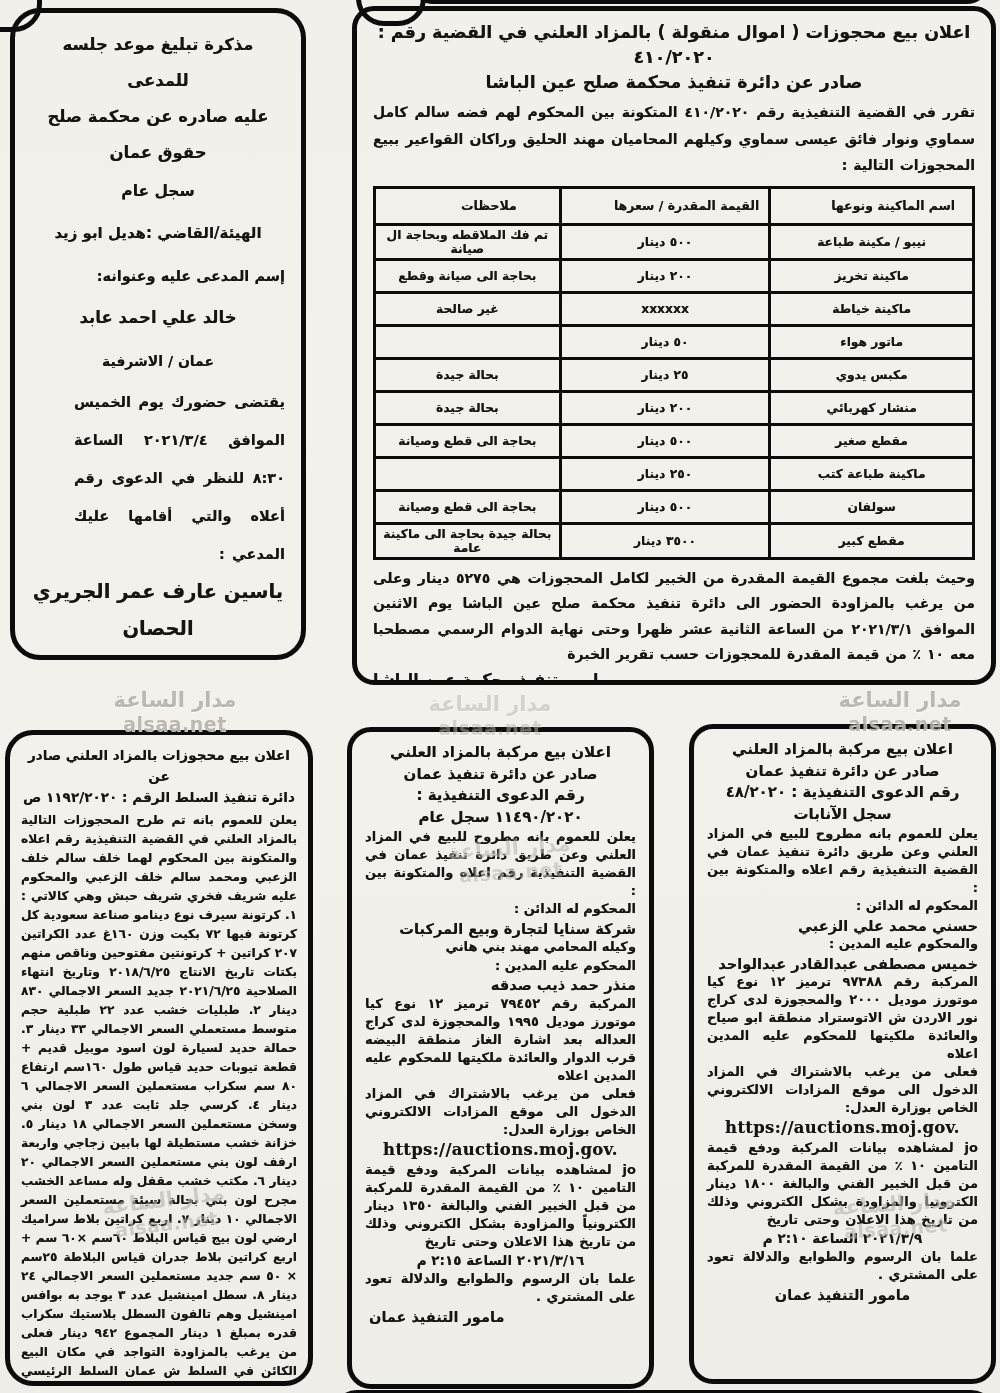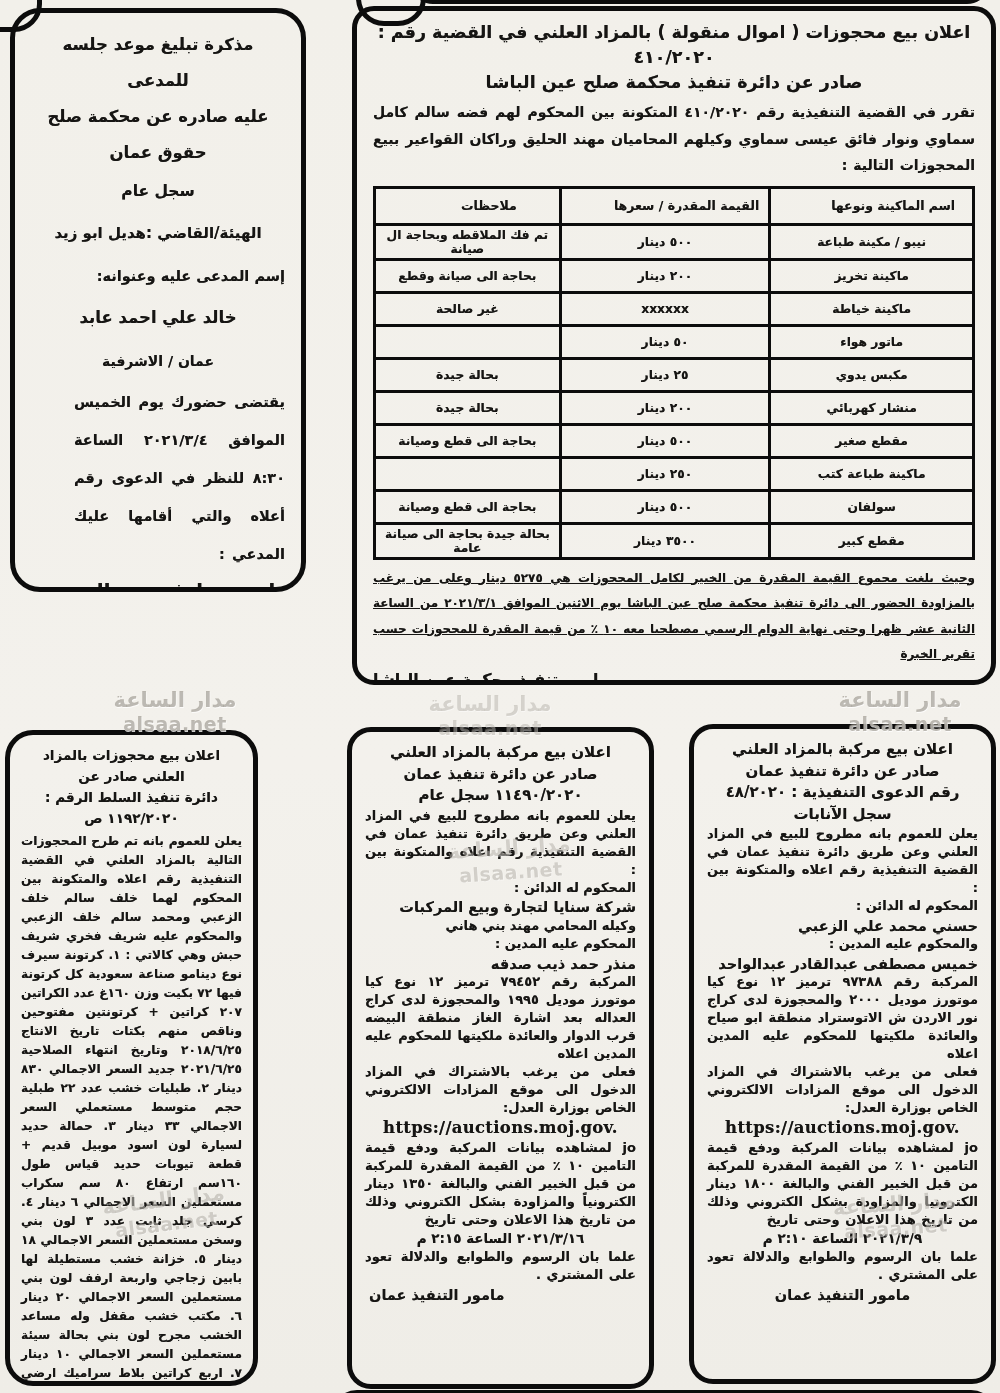--- a/index.html
+++ b/index.html
@@ -15,21 +15,21 @@
     color:#161513;
   }
   .box{
     position:absolute;box-sizing:border-box;
     border:5px solid #0c0c0c;border-radius:26px;
     overflow:hidden;
     text-shadow:0 0 .5px rgba(20,20,20,.6);
   }
   .frag{position:absolute;box-sizing:border-box;border:5px solid #0c0c0c;border-radius:28px;}
   
-  #box-summons{left:10px;top:8px;width:296px;height:584px;padding:14px 16px;border-radius:30px;}
+  #box-summons{left:10px;top:8px;width:296px;height:652px;padding:14px 16px;border-radius:30px;}
   #box-summons .ln{font-weight:700;text-align:center;}
   .sm-title{font-size:16.5px;line-height:36px;}
   .sm-case{font-size:16px;line-height:42px;}
   .sm-reg{font-size:15.5px;line-height:40px;}
   .sm-judge{font-size:15px;line-height:44px;}
   .sm-deflabel{font-size:14.5px;line-height:42px;text-align:right !important;}
   .sm-defname{font-size:16.5px;line-height:42px;}
   .sm-addr{font-size:14px;line-height:44px;}
   .sm-attend{font-size:14.5px;line-height:38px;text-align:justify !important;font-weight:700;word-spacing:2px;margin-left:43px;}
   .sm-plaintiff{font-size:19.5px;line-height:37px;text-align:left;font-weight:700;}
@@ -41,24 +41,24 @@
   table.au{border-collapse:collapse;width:100%;margin-top:7px;}
   table.au th,table.au td{
     border:3px solid #0c0c0c;font-weight:700;text-align:center;vertical-align:middle;
     padding:2px 4px;
   }
   table.au th{font-size:12.5px;height:30px;padding-left:47px;}
   table.au td{font-size:12.3px;height:26px;}
   table.au col.c-name{width:34%;}
   table.au col.c-price{width:35%;}
   table.au col.c-note{width:31%;}
-  .au-footer{font-weight:700;font-size:12px;line-height:25.5px;text-align:justify;word-spacing:1px;margin-top:6px;text-decoration:underline;}
+  .au-footer{font-weight:700;font-size:14px;line-height:25.5px;text-align:justify;word-spacing:1px;margin-top:6px;}
   .au-sign{font-weight:700;font-size:16px;text-align:left;margin-top:2px;}
   
-  #box-salt{left:5px;top:730px;width:253px;height:656px;padding:10px 11px;border-radius:28px;}
+  #box-salt{left:5px;top:730px;width:308px;height:656px;padding:10px 11px;border-radius:28px;}
   .sa-title{font-weight:700;font-size:13.6px;line-height:21px;text-align:center;}
   .sa-body{font-weight:700;font-size:12.2px;line-height:19px;text-align:justify;margin-top:3px;}
   
   .veh{padding:10px 13px;}
   #box-veh1{left:347px;top:727px;width:307px;height:662px;border-radius:24px;}
   #box-veh2{left:689px;top:724px;width:307px;height:660px;border-radius:24px;}
   .vh-title{font-weight:700;font-size:15px;line-height:21.5px;text-align:center;}
   .vh-p{font-weight:700;font-size:13px;line-height:18px;text-align:justify;word-spacing:1px;}
   .vh-label{font-weight:700;font-size:13px;line-height:18.5px;text-align:right;}
   .vh-name{font-weight:700;font-size:14.6px;line-height:19.5px;text-align:right;}
@@ -159,38 +159,39 @@
           <td></td>
         </tr>
         <tr>
           <td>سولفان</td>
           <td>٥٠٠ دينار</td>
           <td>بحاجة الى قطع وصيانة</td>
         </tr>
         <tr>
           <td>مقطع كبير</td>
           <td>٣٥٠٠ دينار</td>
-          <td>بحالة جيدة بحاجة الى صيانة عامة</td>
+          <td>بحالة جيدة بحاجة الى ماكينة عامة</td>
         </tr>
       </tbody>
     </table>
     <div class="au-footer">وحيث بلغت مجموع القيمة المقدرة من الخبير لكامل المحجوزات هي ٥٢٧٥ دينار وعلى من يرغب بالمزاودة الحضور الى دائرة تنفيذ محكمة صلح عين الباشا يوم الاثنين الموافق ٢٠٢١/٣/١ من الساعة الثانية عشر ظهرا وحتى نهاية الدوام الرسمي مصطحبا معه ١٠ ٪ من قيمة المقدرة للمحجوزات حسب تقرير الخبرة</div>
     <div class="au-sign">مامور تنفيذ محكمة عين الباشا</div>
   </div>
 
   <div class="box" id="box-salt">
     <div class="sa-title">اعلان بيع محجوزات بالمزاد العلني صادر عن</div>
     <div class="sa-title">دائرة تنفيذ السلط الرقم : ١١٩٢/٢٠٢٠ ص</div>
     <div class="sa-body">يعلن للعموم بانه تم طرح المحجوزات التالية بالمزاد العلني في القضية التنفيذية رقم اعلاه والمتكونة بين المحكوم لهما خلف سالم خلف الزعبي ومحمد سالم خلف الزعبي والمحكوم عليه شريف فخري شريف حبش وهي كالاتي : ١. كرتونة سيرف نوع دينامو صناعة سعودية كل كرتونة فيها ٧٢ بكيت وزن ١٦٠غ عدد الكراتين ٢٠٧ كراتين + كرتونتين مفتوحين وناقص منهم بكتات تاريخ الانتاج ٢٠١٨/٦/٢٥ وتاريخ انتهاء الصلاحية ٢٠٢١/٦/٢٥ جديد السعر الاجمالي ٨٣٠ دينار ٢. طبليات خشب عدد ٢٢ طبلية حجم متوسط مستعملي السعر الاجمالي ٣٣ دينار ٣. حمالة حديد لسيارة لون اسود موبيل قديم + قطعة تيوبات حديد قياس طول ١٦٠سم ارتفاع ٨٠ سم سكراب مستعملين السعر الاجمالي ٦ دينار ٤. كرسي جلد ثابت عدد ٣ لون بني وسخن مستعملين السعر الاجمالي ١٨ دينار ٥. خزانة خشب مستطيلة لها بابين زجاجي واربعة ارفف لون بني مستعملين السعر الاجمالي ٢٠ دينار ٦. مكتب خشب مقفل وله مساعد الخشب مجرح لون بني بحالة سيئة مستعملين السعر الاجمالي ١٠ دينار ٧. اربع كراتين بلاط سراميك ارضي لون بيج قياس البلاط ٦٠سم ×٦٠ سم + اربع كراتين بلاط جدران قياس البلاطة ٢٥سم × ٥٠ سم جديد مستعملين السعر الاجمالي ٢٤ دينار ٨. سطل امينشيل عدد ٣ يوجد به بوافس امينشيل وهم تالفون السطل بلاستيك سكراب قدره بمبلغ ١ دينار المجموع ٩٤٢ دينار فعلى من يرغب بالمزاودة التواجد في مكان البيع الكائن في السلط ش عمان السلط الرئيسي وادي الشجرة اسفل مخبز سالتوس طابق التسوية الثانية يوم الاثنين ٢٠٢١/٣/٨ الساعة الثانية عشرة ظهرا مصطحبا معه ١٠ ٪ من القيمة المقدرة البالغة ٩٤٢ دينار علما بان اجور الدلالة على المزاود الاخير</div>
 
   </div>
 
   <div class="box veh" id="box-veh1">
     <div class="vh-title">اعلان بيع مركبة بالمزاد العلني</div>
     <div class="vh-title">صادر عن دائرة تنفيذ عمان</div>
+    <div class="vh-title">رقم الدعوى التنفيذية :</div>
     <div class="vh-title">١١٤٩٠/٢٠٢٠ سجل عام</div>
     <div class="vh-p">يعلن للعموم بانه مطروح للبيع في المزاد العلني وعن طريق دائرة تنفيذ عمان في القضية التنفيذية رقم اعلاه والمتكونة بين :</div>
     <div class="vh-label">المحكوم له الدائن :</div>
     <div class="vh-name">شركة سنايا لتجارة وبيع المركبات</div>
     <div class="vh-label">وكيله المحامي مهند بني هاني</div>
     <div class="vh-label">المحكوم عليه المدين :</div>
     <div class="vh-name">منذر حمد ذيب صدقه</div>
     <div class="vh-p">المركبة رقم ٧٩٤٥٢ ترميز ١٢ نوع كيا موتورز موديل ١٩٩٥ والمحجوزة لدى كراج العداله بعد اشارة الغاز منطقة البيضه قرب الدوار والعائدة ملكيتها للمحكوم عليه المدين اعلاه</div>
     <div class="vh-p">فعلى من يرغب بالاشتراك في المزاد الدخول الى موقع المزادات الالكتروني الخاص بوزارة العدل:</div>
     <div class="vh-url">https://auctions.moj.gov.</div>

